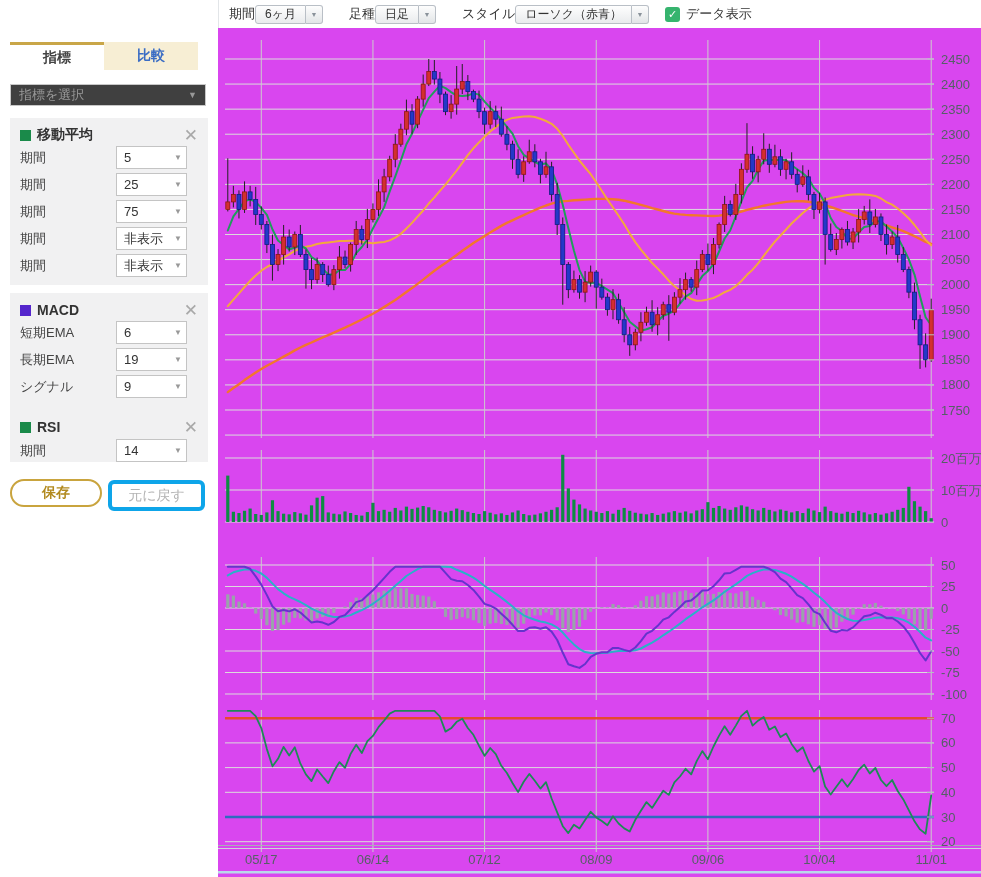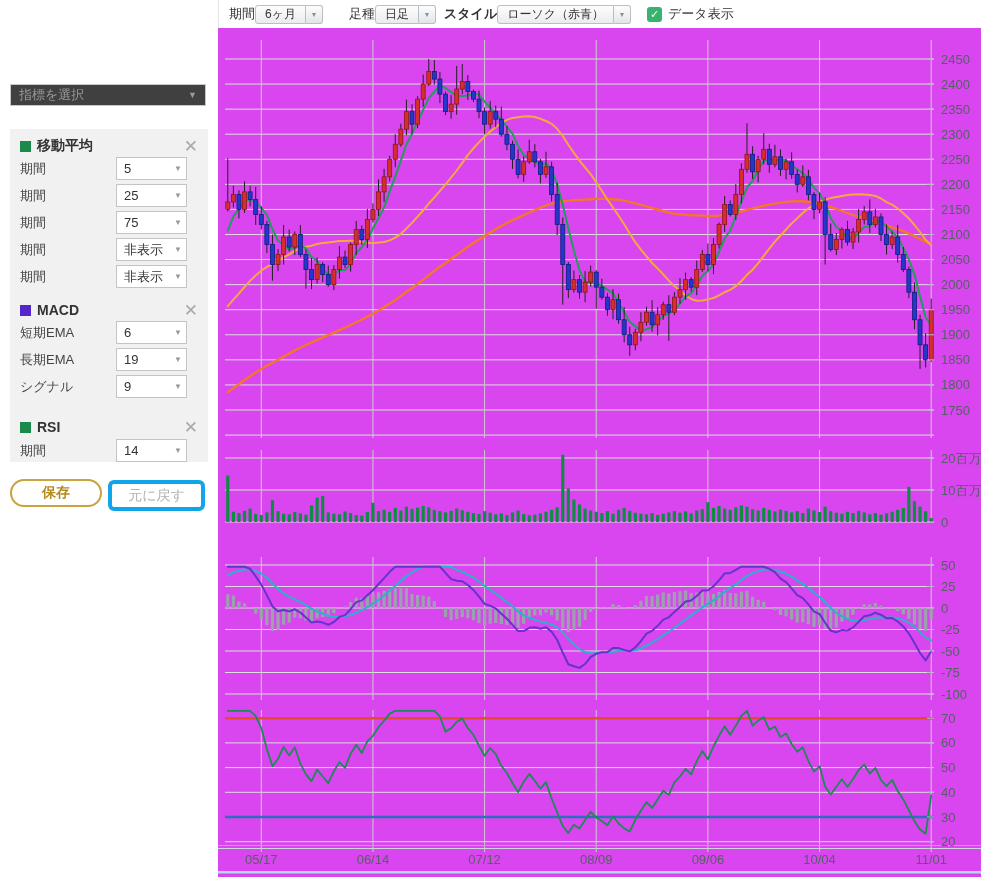--- a/index.html
+++ b/index.html
@@ -40,27 +40,31 @@
     border-radius:0 3px 3px 0;display:flex;align-items:center;justify-content:center;color:#8a929a;font-size:7px;}
   .cb{width:15px;height:15px;background:#36b46e;border-radius:3px;color:#fff;font-size:11px;font-weight:bold;
     display:flex;align-items:center;justify-content:center;margin-left:16px;cursor:pointer;}
   
   #chart-wrap{position:absolute;left:218px;top:28px;width:763px;height:849px;background:#d946ef;}
 </style>
 </head>
 <body>
 
 <div id="sidebar">
+  <div class="tabs">
+    <div class="tab active">指標</div>
+    <div class="tab inactive">比較</div>
+  </div>
 
   <div class="ind-select">
     <span>指標を選択</span>
     <span class="caret">▼</span>
   </div>
 
-  <div class="panel" style="top:129px;height:167px;">
+  <div class="panel" style="top:118px;height:167px;">
     <div class="panel-head">
       <span class="sq" style="background: rgb(26, 138, 74);"></span>
       <span class="panel-title">移動平均</span>
       <span class="x-btn">✕</span>
     </div>
     <div class="row" style="top:28px;">
         <span class="lbl">期間</span>
       <span class="sel2">
           <span>5</span>
           <span class="caret">▼</span>
@@ -148,21 +152,21 @@
   <span class="tlabel">期間</span>
   <span class="sel">
     <span class="sel-val">6ヶ月</span>
     <span class="sel-btn">▼</span>
   </span>
   <span class="tlabel" style="margin-left:26px;">足種</span>
   <span class="sel">
     <span class="sel-val">日足</span>
     <span class="sel-btn">▼</span>
   </span>
-  <span class="tlabel" style="margin-left:8px;font-weight:bold;">スタイル</span>
+  <span class="tlabel" style="margin-left:26px;">スタイル</span>
   <span class="sel">
     <span class="sel-val">ローソク（赤青）</span>
     <span class="sel-btn">▼</span>
   </span>
   <span class="cb">✓</span>
   <span class="tlabel" style="margin-left:6px;">データ表示</span>
 </div>
 
 <div id="chart-wrap">
   <svg id="chart" width="763" height="849" viewBox="218 28 763 849" xmlns="http://www.w3.org/2000/svg">

